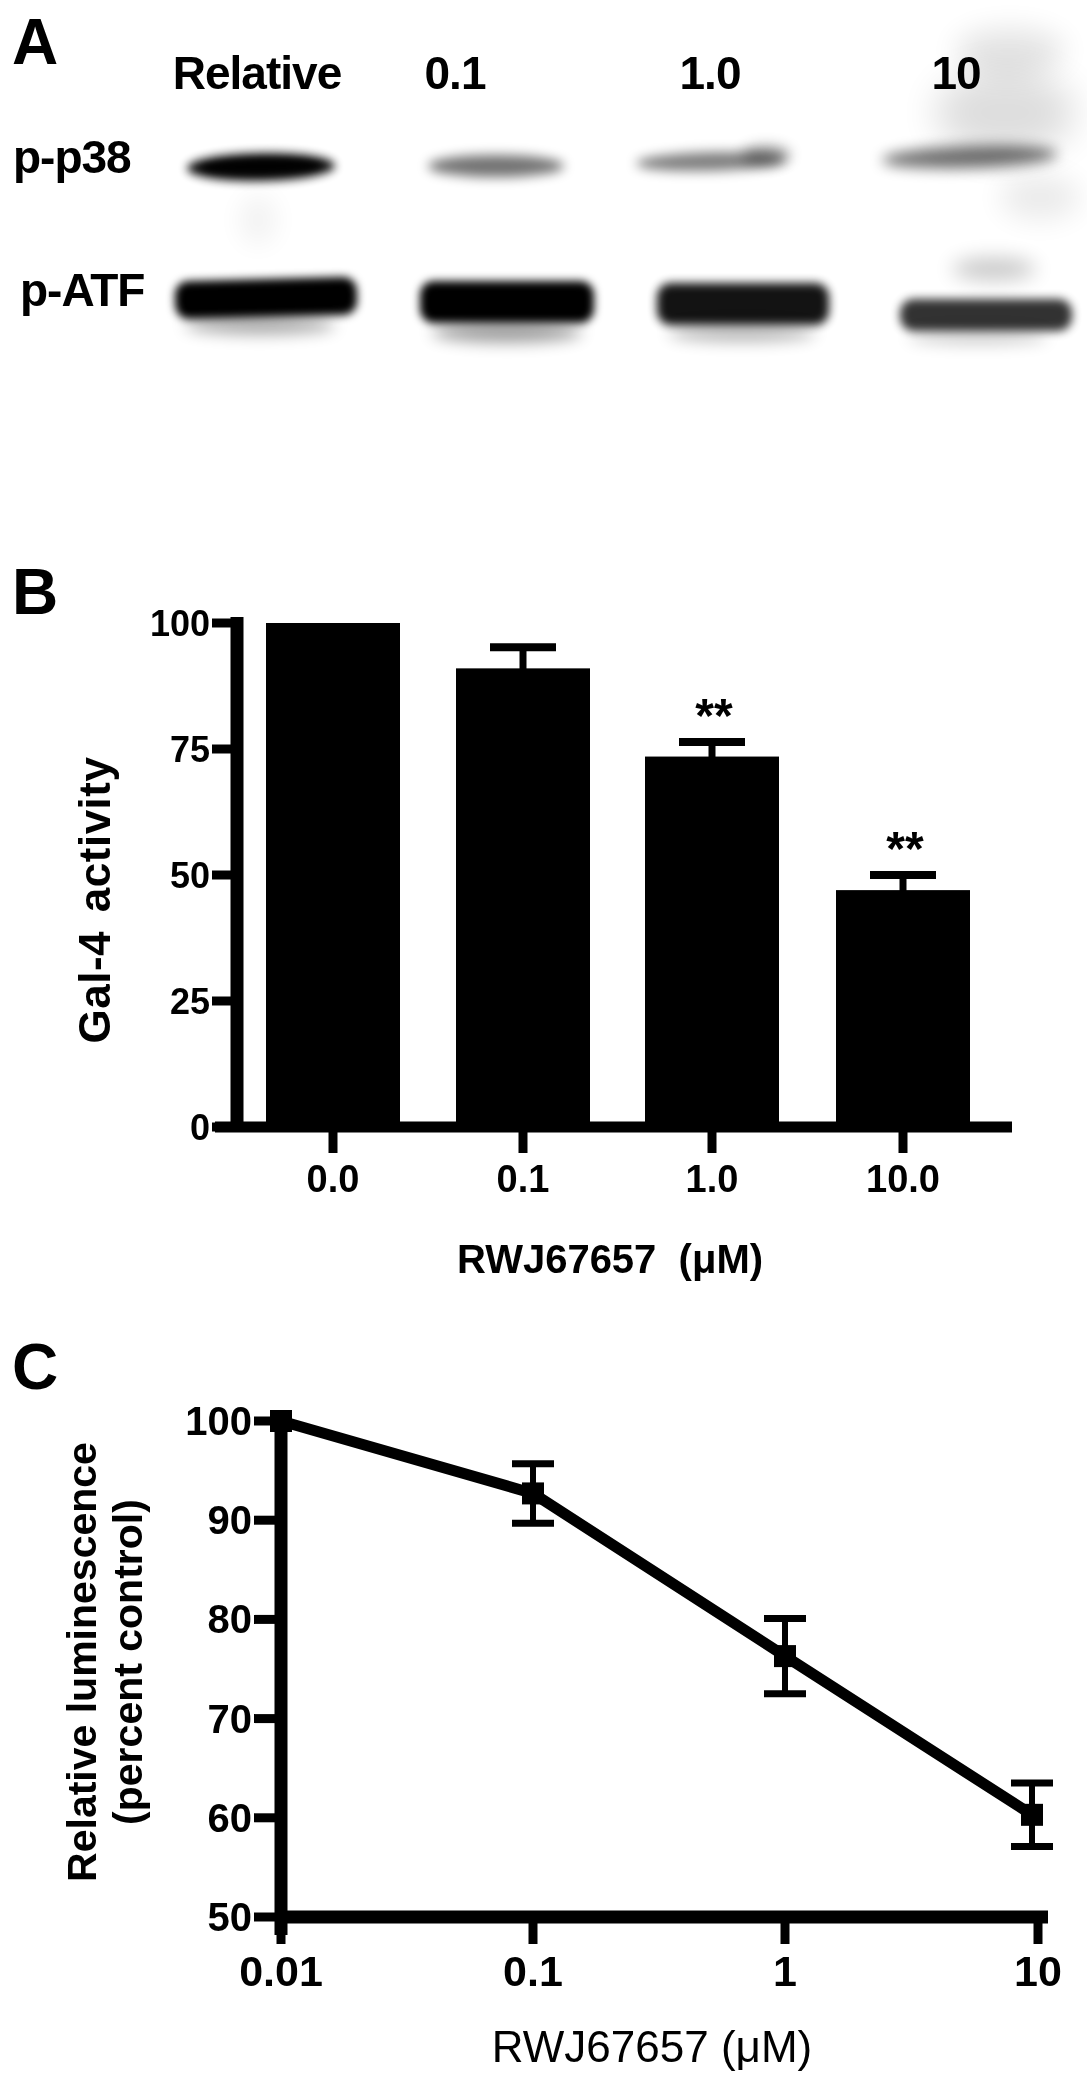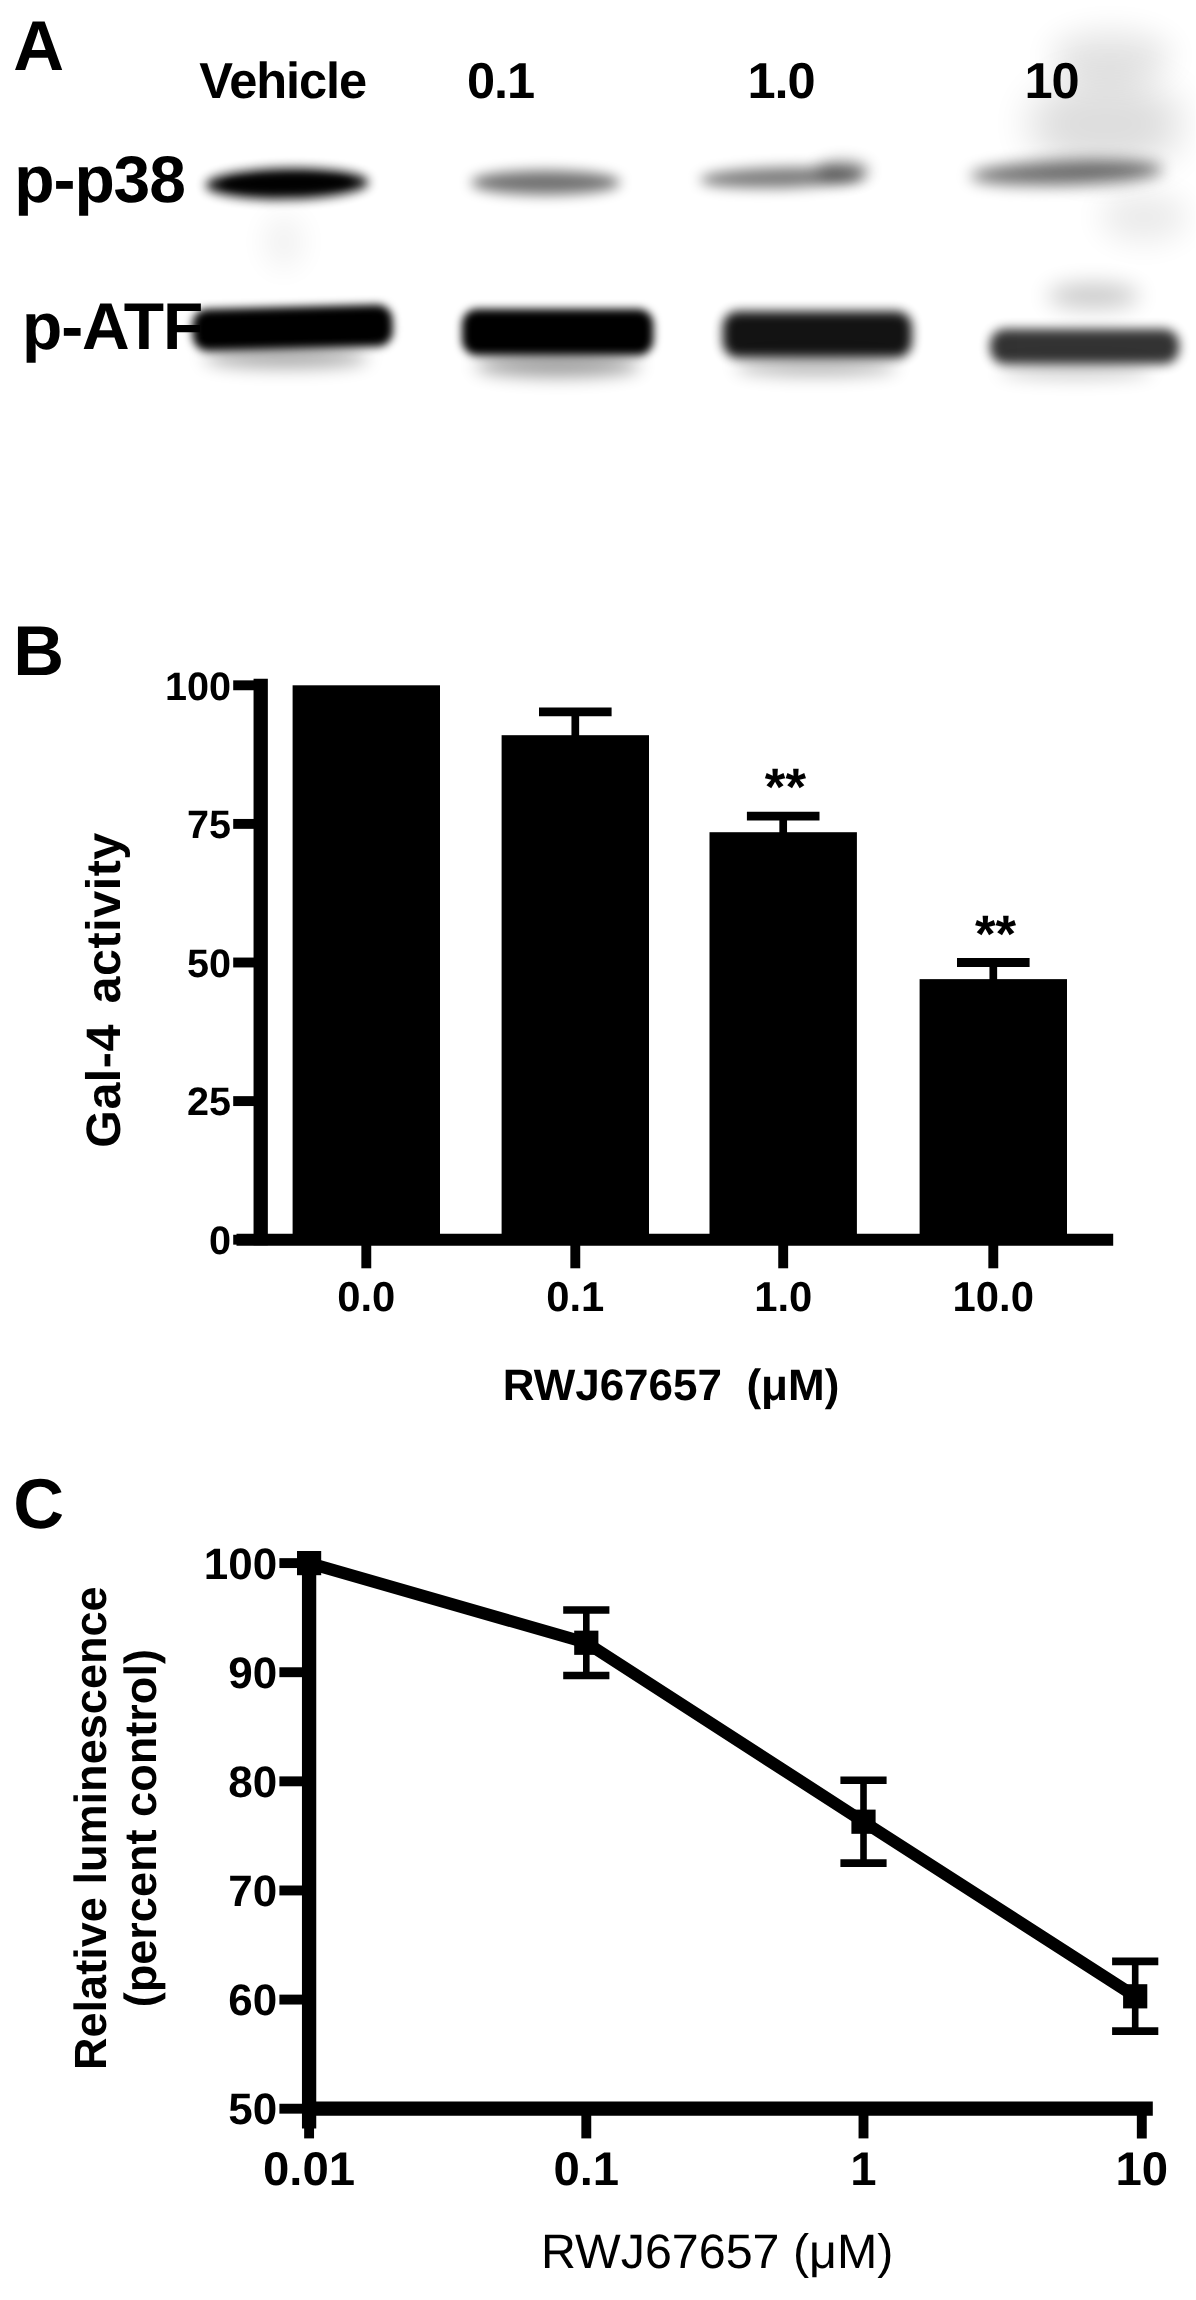--- a/index.html
+++ b/index.html
@@ -1,35 +1,35 @@
 <!DOCTYPE html>
 <html><head>
 <meta charset="utf-8">
 <style>
   html,body{margin:0;padding:0;background:#fff;}
   body{width:1087px;height:2091px;position:relative;overflow:hidden;
        font-family:"Liberation Sans",sans-serif;color:#000;}
   .abs{position:absolute;}
   .panel-letter{font-size:64px;font-weight:700;line-height:1;}
   .lane-label{font-size:46px;font-weight:700;line-height:1;transform:translateX(-50%);white-space:nowrap;letter-spacing:-1px;}
-  .row-label{font-size:60px;font-weight:700;line-height:1;letter-spacing:-1px;}
+  .row-label{font-size:46px;font-weight:700;line-height:1;letter-spacing:-1px;}
   .ylab{font-weight:700;line-height:1.12;text-align:center;white-space:nowrap;
         transform:translate(-50%,-50%) rotate(-90deg);transform-origin:center;}
   #ylab-b{font-size:44px;letter-spacing:0.5px;word-spacing:6px;}
   #ylab-c{font-size:41px;}
   #blot-bands .band{position:absolute;background:#000;}
   #figure-svg{position:absolute;left:0;top:0;}
 </style>
 </head>
 <body>
 
 <div class="abs" style="left:0;top:0;width:1087px;height:400px;">
   <div class="abs panel-letter" style="left:12px;top:10px;">A</div>
 
-  <div class="abs lane-label" style="left:257px;top:50px;">Vehicle</div>
+  <div class="abs lane-label" style="left:257px;top:50px;">Relative</div>
   <div class="abs lane-label" style="left:455px;top:50px;">0.1</div>
   <div class="abs lane-label" style="left:710px;top:50px;">1.0</div>
   <div class="abs lane-label" style="left:956px;top:50px;">10</div>
 
   <div class="abs row-label" style="left:13px;top:134px;">p-p38</div>
   <div class="abs row-label" style="left:20px;top:267px;">p-ATF</div>
 
   <div id="blot-bands" class="abs" style="left:0;top:0;width:1087px;height:400px;">
       <div class="band" style="left: 187px; top: 153px; width: 148px; height: 28px; opacity: 0.95; filter: blur(5px); border-radius: 50%; transform: rotate(-1deg);"></div>
       <div class="band" style="left: 202px; top: 160px; width: 118px; height: 13px; opacity: 0.9; filter: blur(3px); border-radius: 50%; transform: rotate(-1deg);"></div>

